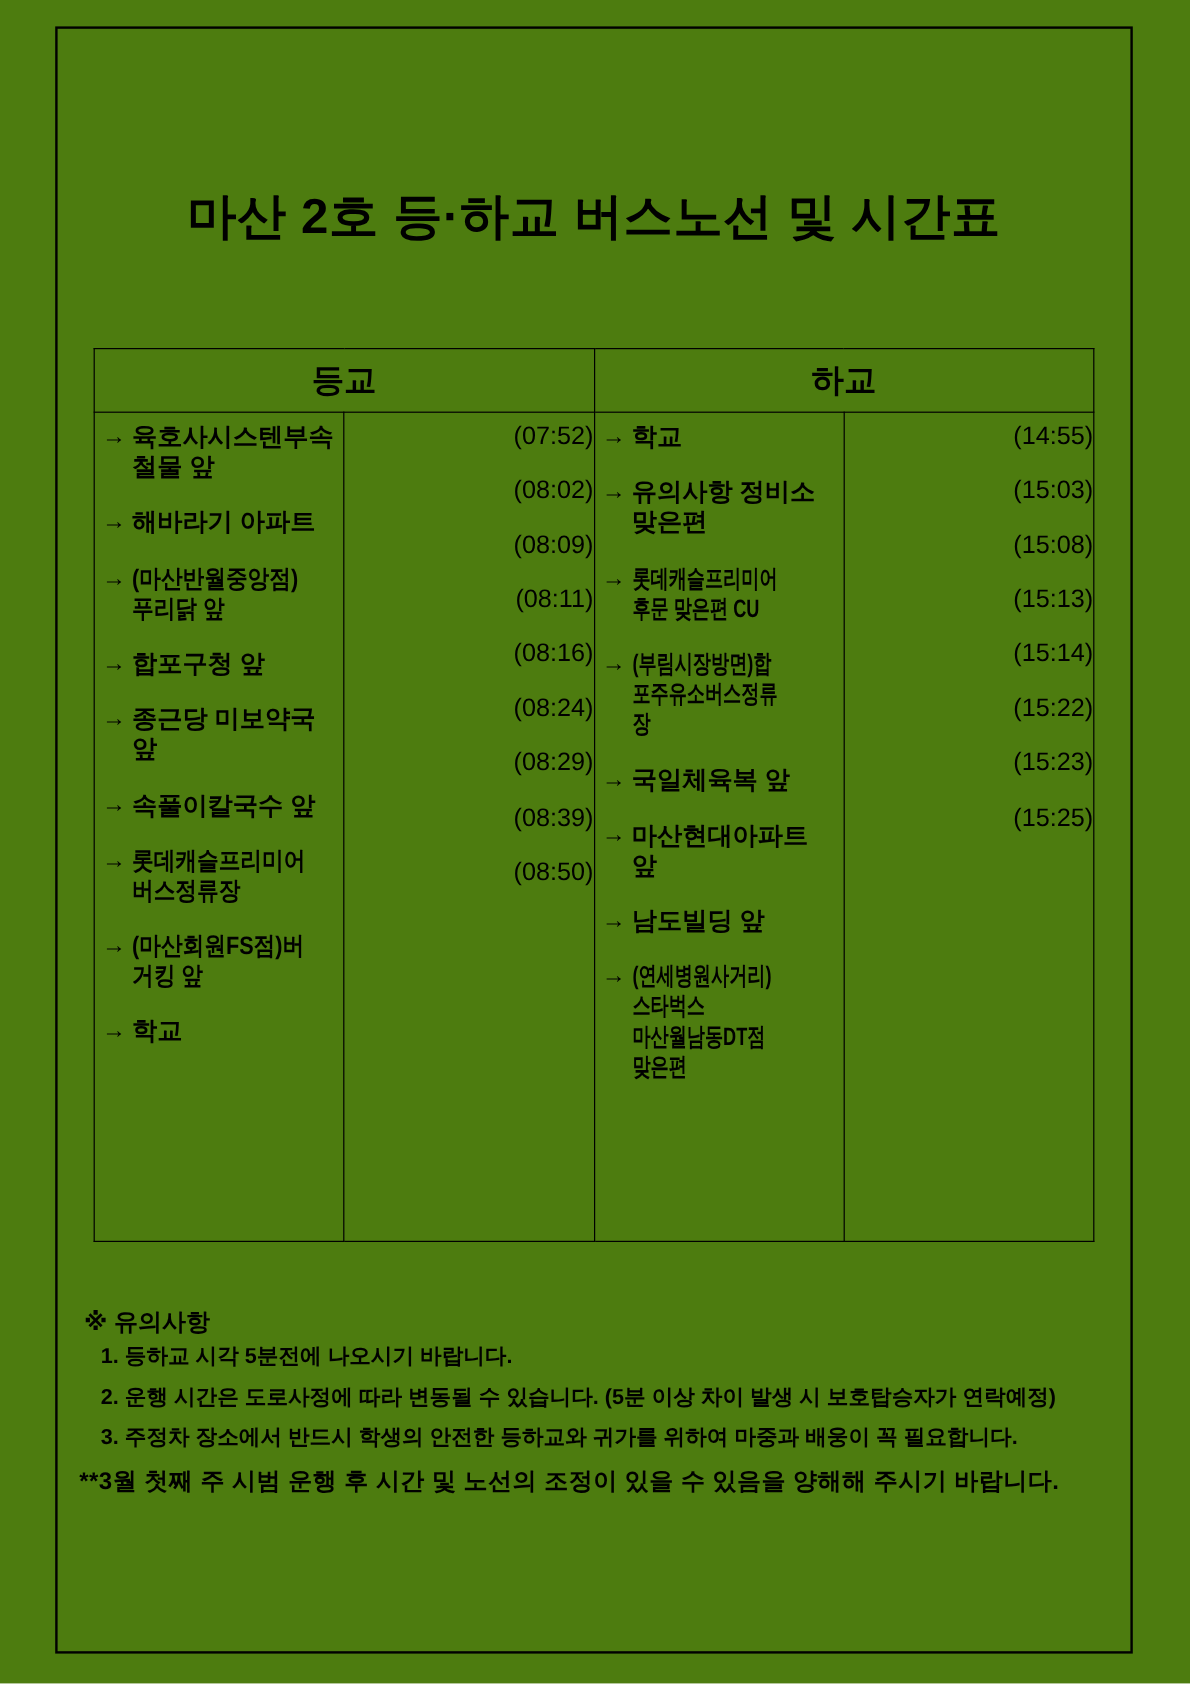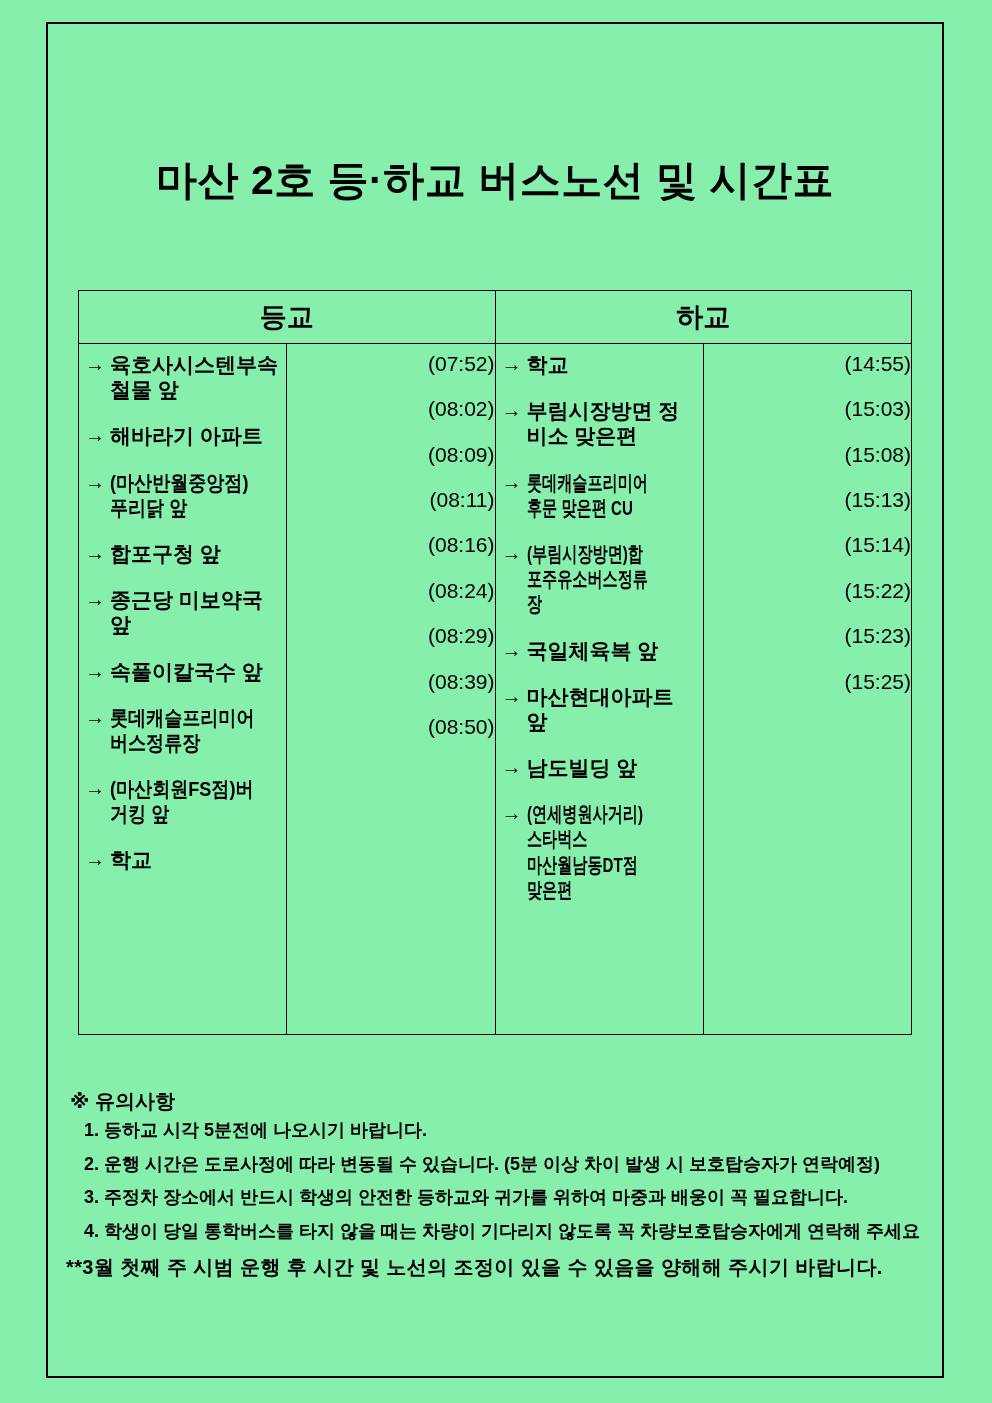--- a/index.html
+++ b/index.html
@@ -9,21 +9,21 @@
     background: #ffffff;
   }
   body {
     font-family: "Liberation Sans", "DejaVu Sans", sans-serif;
     color: #000000;
   }
   #page {
     position: relative;
     width: 992px;
     height: 1403px;
-    background: #86efac;
+    background: #4d7c0f;
     overflow: hidden;
   }
   
   #page-frame {
     position: absolute;
     left: 46px;
     top: 22px;
     width: 898px;
     height: 1356px;
     border: 2px solid #000000;
@@ -236,21 +236,21 @@
         </td>
         <td class="col-stop">
           <div class="cell-inner">
             <ul class="stop-list" id="arrival-stops">
                 <li>
                   <span class="arrow">→</span>
                   <span class="stop-text">학교</span>
                 </li>
                 <li>
                   <span class="arrow">→</span>
-                  <span class="stop-text">부림시장방면 정비소 맞은편</span>
+                  <span class="stop-text">유의사항 정비소 맞은편</span>
                 </li>
                 <li class="squeeze">
                   <span class="arrow">→</span>
                   <span class="stop-text">롯데캐슬프리미어 후문 맞은편 CU</span>
                 </li>
                 <li class="squeeze">
                   <span class="arrow">→</span>
                   <span class="stop-text">(부림시장방면)합포주유소버스정류장</span>
                 </li>
                 <li>
@@ -290,18 +290,17 @@
       </tr>
     </tbody>
   </table>
 
   <div id="notes">
     <p class="notes-heading">※ 유의사항</p>
     <ul class="notes-list" id="notes-list">
         <li>1. 등하교 시각 5분전에 나오시기 바랍니다.</li>
         <li>2. 운행 시간은 도로사정에 따라 변동될 수 있습니다. (5분 이상 차이 발생 시 보호탑승자가 연락예정)</li>
         <li>3. 주정차 장소에서 반드시 학생의 안전한 등하교와 귀가를 위하여 마중과 배웅이 꼭 필요합니다.</li>
-        <li>4. 학생이 당일 통학버스를 타지 않을 때는 차량이 기다리지 않도록 꼭 차량보호탑승자에게 연락해 주세요</li>
       </ul>
     <p class="footnote">**3월 첫째 주 시범 운행 후 시간 및 노선의 조정이 있을 수 있음을 양해해 주시기 바랍니다.</p>
   </div>
 
 </div>
 
 </body></html>

